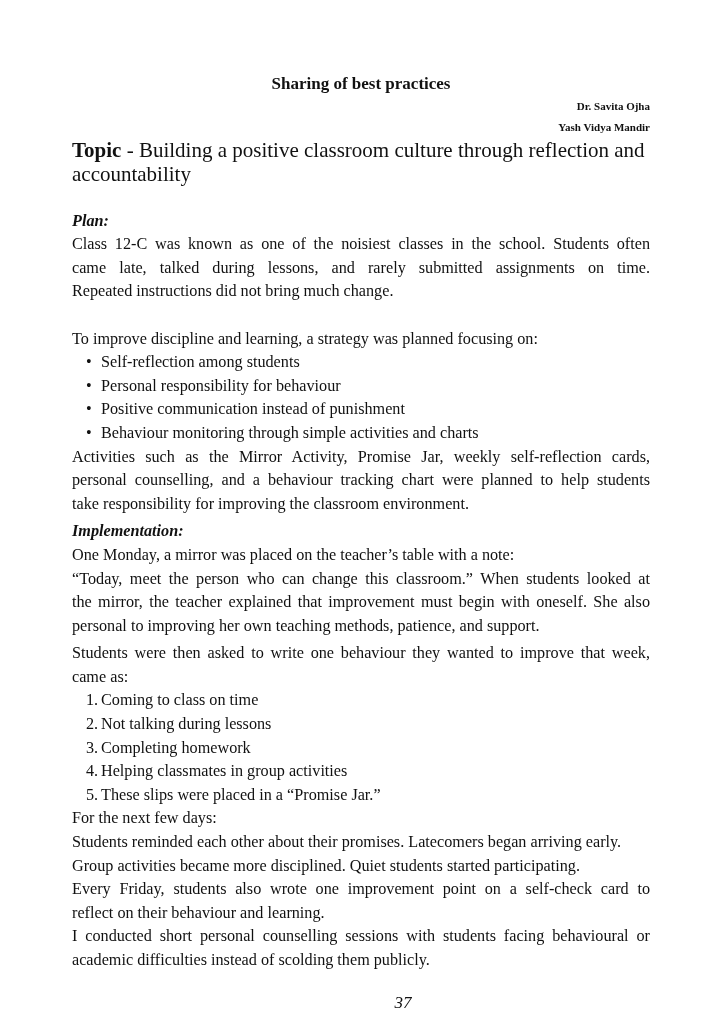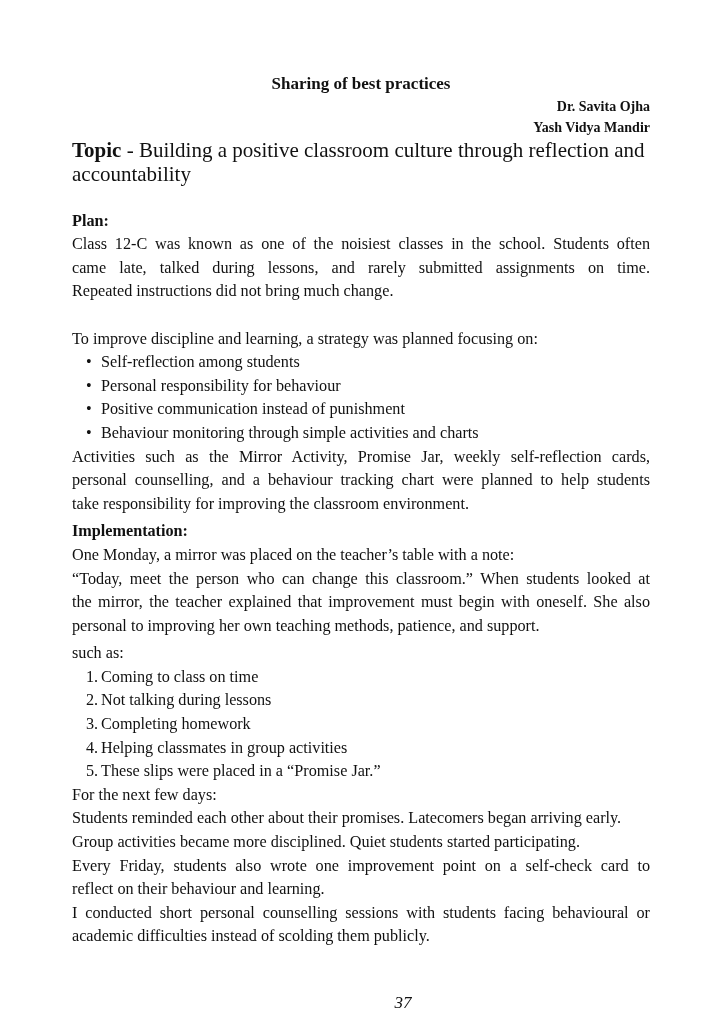--- a/index.html
+++ b/index.html
@@ -27,33 +27,34 @@
       text-align: center;
       font-weight: bold;
       font-size: 17px;
       line-height: 24px;
       margin: 0;
       padding-left: 0;
     }
     .author, .school {
       text-align: right;
       font-weight: bold;
-      font-size: 14px;
+      font-size: 11px;
       line-height: 21px;
       margin: 0;
     }
     .topic {
       margin: 0;
       font-size: 21px;
       line-height: 24px;
     }
     .topic b { font-weight: bold; }
     .heading {
       font-weight: bold;
       margin: 0;
+      font-style: italic;
     }
     p {
       margin: 0;
       text-align: justify;
     }
     .justify-last {
       text-align: justify;
       text-align-last: justify;
     }
     .gap { height: 23.6px; }
@@ -130,21 +131,22 @@
   <div class="gap-s"></div>
 
   <div class="heading">Implementation:</div>
   <p>One Monday, a mirror was placed on the teacher’s table with a note:</p>
   <p class="justify-last">“Today, meet the person who can change this classroom.” When students looked at</p>
   <p class="justify-last">the mirror, the teacher explained that improvement must begin with oneself. She also</p>
   <p>personal to improving her own teaching methods, patience, and support.</p>
 
   <div class="gap-s"></div>
 
-  <p>such as:</p>
+  <p class="justify-last">Students were then asked to write one behaviour they wanted to improve that week,</p>
+  <p>came as:</p>
 
   <ol class="numbers">
     <li><span class="num">1.</span><span>Coming to class on time</span></li>
     <li><span class="num">2.</span><span>Not talking during lessons</span></li>
     <li><span class="num">3.</span><span>Completing homework</span></li>
     <li><span class="num">4.</span><span>Helping classmates in group activities</span></li>
     <li><span class="num">5.</span><span>These slips were placed in a “Promise Jar.”</span></li>
   </ol>
 
   <p>For the next few days:</p>

